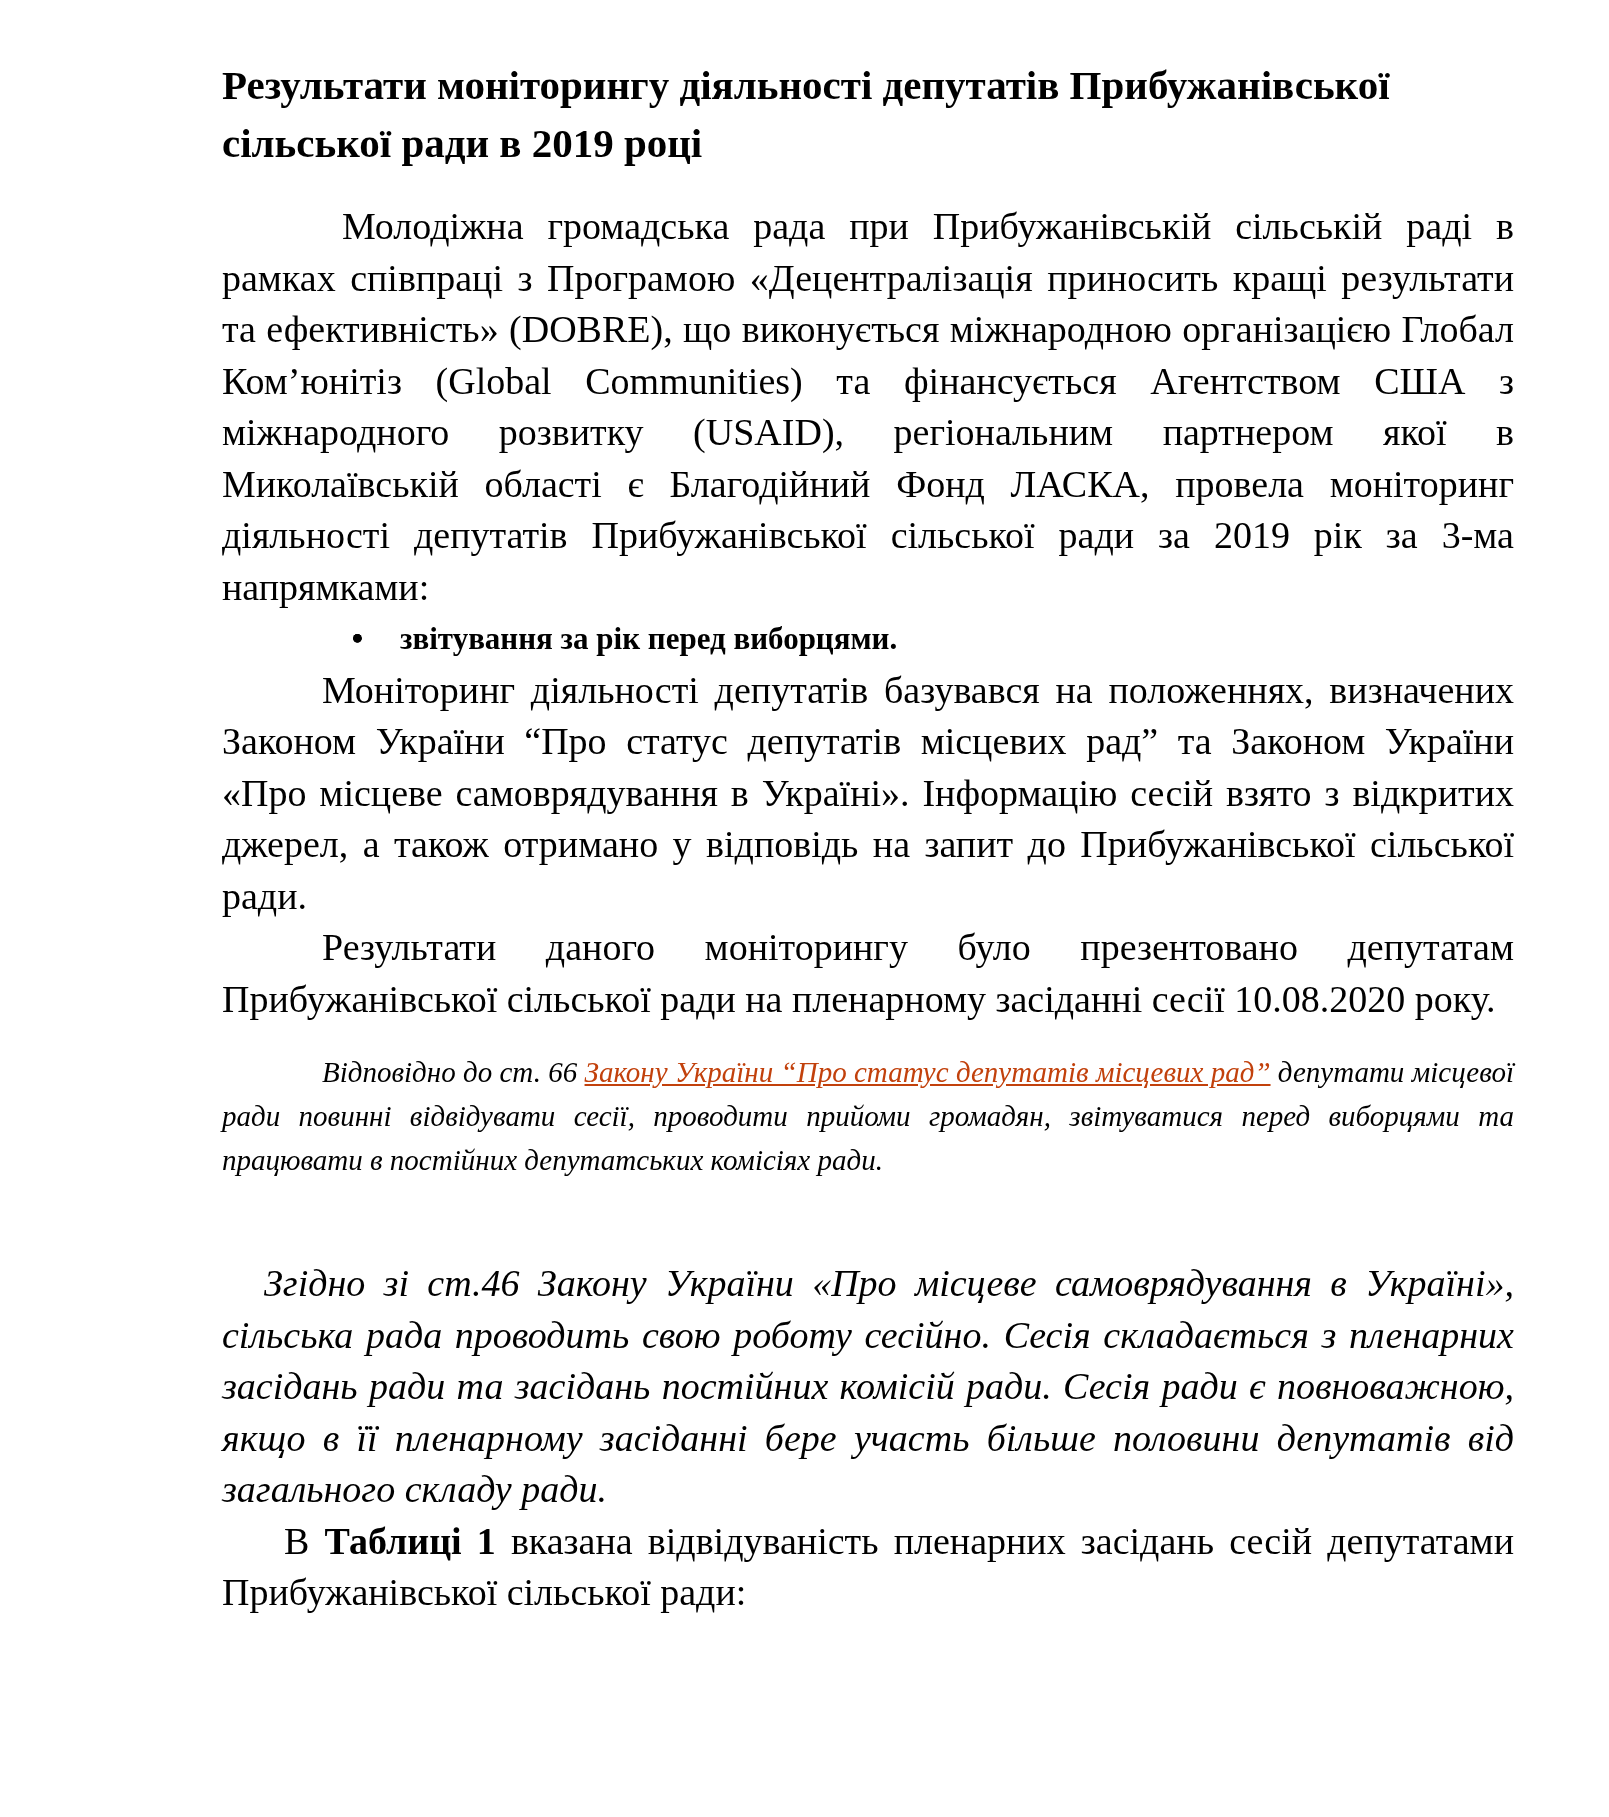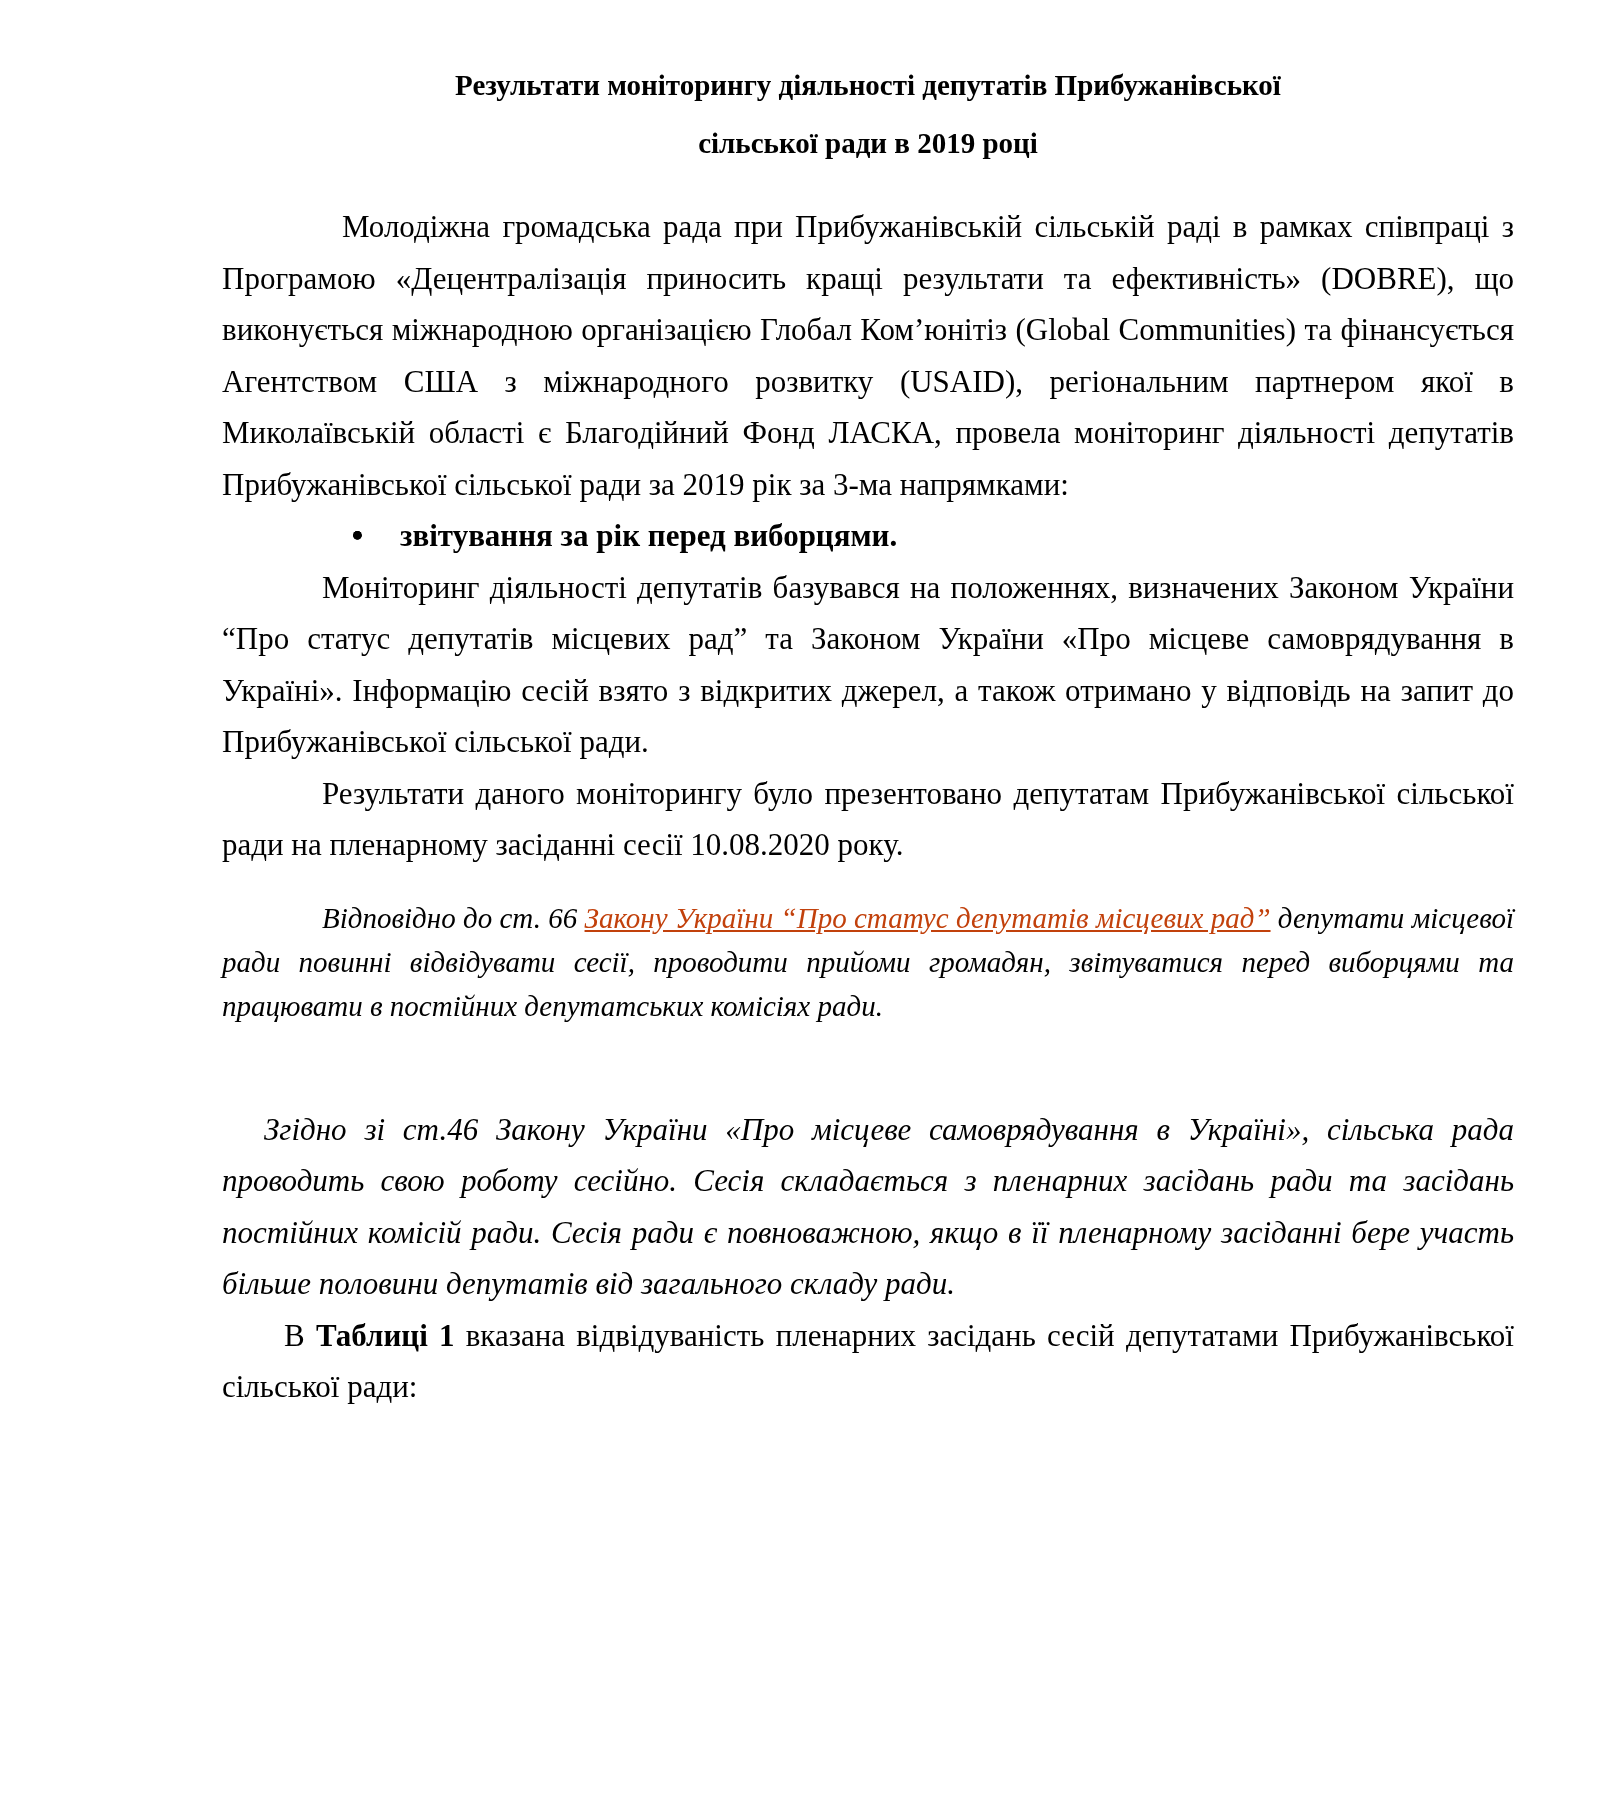--- a/index.html
+++ b/index.html
@@ -10,29 +10,29 @@
     margin: 0 auto;
     background: #ffffff;
     box-sizing: border-box;
     padding: 56px 95px 0 222px;
     font-family: "Liberation Serif", "DejaVu Serif", serif;
     color: #000000;
     overflow: hidden;
   }
   .title {
     margin: 0 0 29px 0;
-    font-size: 29px;
+    font-size: 41px;
     line-height: 58px;
     font-weight: bold;
-    text-align: center;
+    text-align: left;
   }
   .title span { display: block; }
   .p {
     margin: 0;
-    font-size: 31px;
+    font-size: 38px;
     line-height: 51.5px;
     text-align: justify;
   }
   .p-intro   { text-indent: 120px; }
   .p-monitor { text-indent: 100px; }
   .p-results { text-indent: 100px; }
   .bullets {
     margin: 0; padding: 0;
     list-style: none;
     font-size: 31px;

